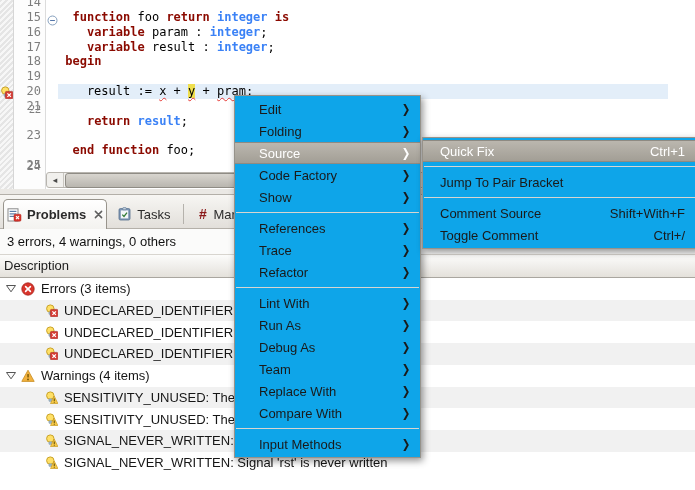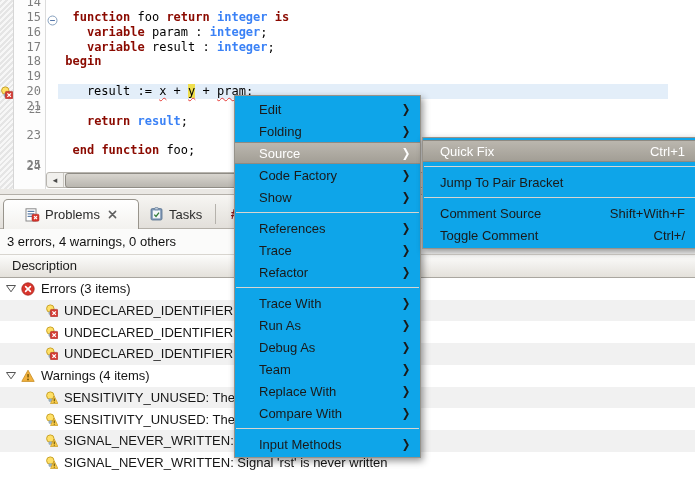--- a/index.html
+++ b/index.html
@@ -32,31 +32,31 @@
     background:linear-gradient(#d8d5cf,#b9b6af);}
 
   #divider{position:absolute;left:0;top:189px;width:695px;height:5px;background:#eae8e4;}
 
   
   #panel{position:absolute;left:0;top:194px;width:695px;bottom:0;background:#fff;border-top:1px solid #b3afa8;box-sizing:border-box;}
   #tab-strip{position:absolute;left:0;top:0;right:0;height:34px;background:linear-gradient(#f7f6f3,#e2dfda);
     border-bottom:1px solid #b4b0a9;box-sizing:border-box;display:flex;align-items:flex-end;padding-left:3px;}
   .tab{display:flex;align-items:center;gap:5px;height:28px;padding:0 10px;font-size:13px;color:#2b2b2b;position:relative;}
   .tab.active{background:linear-gradient(#ffffff,#f3f2ef);border:1px solid #98948c;border-bottom:none;
-    border-radius:5px 5px 0 0;margin-bottom:-1px;height:29px;z-index:2;padding:0 21px;}
+    border-radius:5px 5px 0 0;margin-bottom:-1px;height:29px;z-index:2;padding:0 3px;font-weight:bold;}
   .tab-icon{display:flex;width:15px;height:14px;align-items:center;justify-content:center;}
   .tab-icon.hash{font-weight:bold;color:#8B1A1A;font-size:14px;width:11px;}
   .tab-close{margin-left:3px;display:flex;}
   .tab-sep{width:1px;height:20px;background:#b5b2ac;margin:0 3px 4px 3px;}
 
   #summary{position:absolute;left:0;top:34px;right:0;height:25px;background:#fbfbfa;
     font-size:13px;color:#111;line-height:25px;padding-left:7px;}
   #col-header{position:absolute;left:0;top:59px;right:0;height:24px;box-sizing:border-box;
     background:linear-gradient(#fcfcfb,#e4e1db);border-top:1px solid #d8d5cf;border-bottom:1px solid #a9a69f;
-    font-size:13px;color:#1b1b1b;line-height:22px;padding-left:12px;}
+    font-size:13px;color:#1b1b1b;line-height:22px;padding-left:4px;}
   #problem-rows{position:absolute;left:0;top:83px;right:0;bottom:0;}
   .p-row{position:absolute;left:0;right:0;height:21.7px;display:flex;align-items:center;font-size:13px;color:#161616;}
   .p-row.alt{background:#f1f1f1;}
   .twisty{margin:0 4px 0 5px;display:flex;}
   .g-icon{margin-right:6px;display:flex;}
   .i-icon{margin:0 6px 0 45px;display:flex;}
   .p-text{white-space:nowrap;}
 
   
   .menu{position:absolute;background:#0ea5e9;border:1px solid #96928a;box-shadow:2px 3px 7px rgba(0,0,0,.42);
@@ -311,21 +311,21 @@
     <div class="menu-item">
       <span class="lbl">Trace</span>
       <span class="arrow">❯</span>
     </div>
     <div class="menu-item">
       <span class="lbl">Refactor</span>
       <span class="arrow">❯</span>
     </div>
     <div class="menu-sep"></div>
     <div class="menu-item">
-      <span class="lbl">Trace With</span>
+      <span class="lbl">Lint With</span>
       <span class="arrow">❯</span>
     </div>
     <div class="menu-item">
       <span class="lbl">Run As</span>
       <span class="arrow">❯</span>
     </div>
     <div class="menu-item">
       <span class="lbl">Debug As</span>
       <span class="arrow">❯</span>
     </div>

